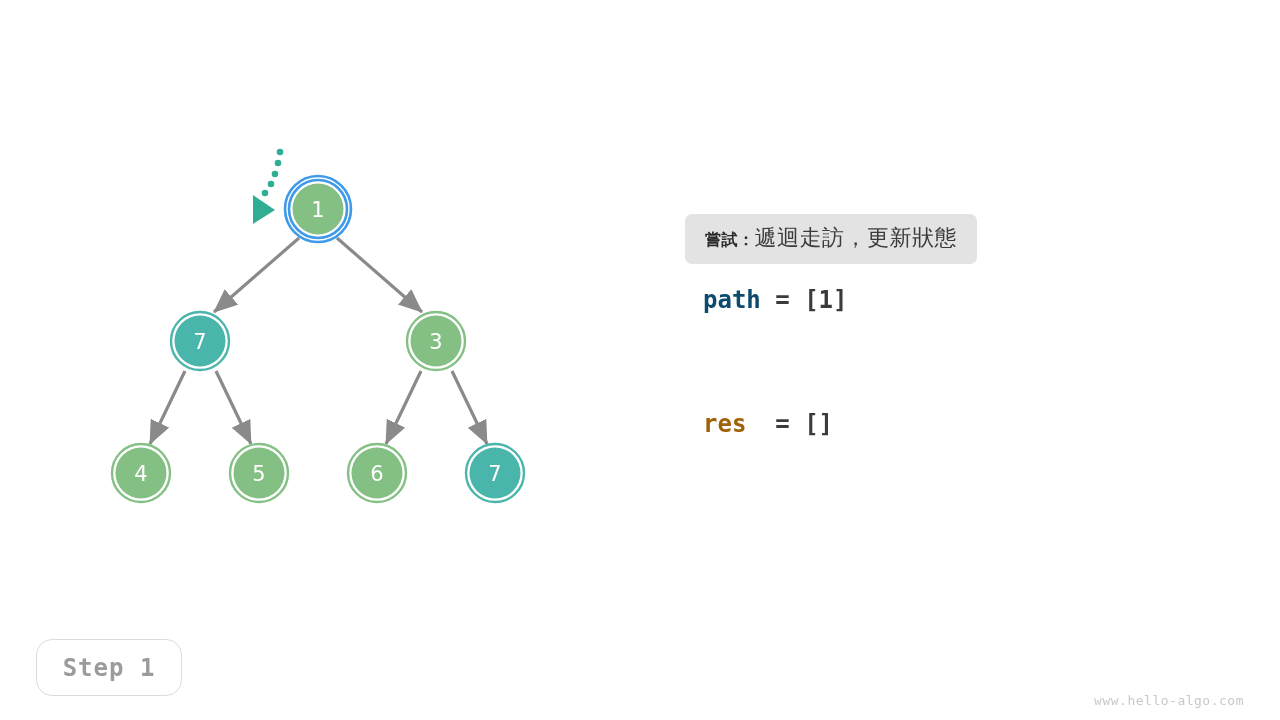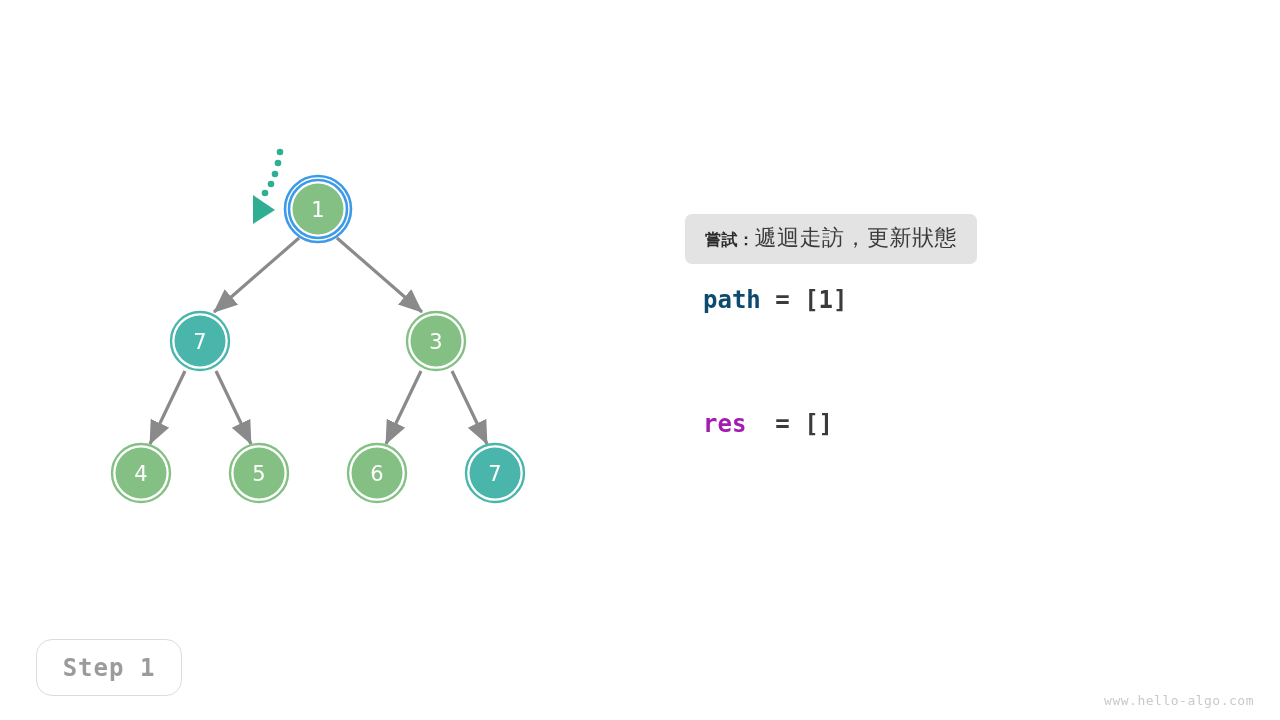--- a/index.html
+++ b/index.html
@@ -72,21 +72,21 @@
     padding-left: 18px;
   }
   .var-row.path-row { margin-top: 22px; }
   .var-row.res-row  { margin-top: 96px; }
 
   .var-name-path {
     color: #0c4a6e;
     font-weight: bold;
   }
   .var-name-res {
-    color: #a21caf;
+    color: #a16207;
     font-weight: bold;
   }
   .var-eq, .var-val {
     color: #3b3b3b;
     font-weight: bold;
   }
 
   
   #step-badge {
     position: absolute;
@@ -105,21 +105,21 @@
     font-family: "DejaVu Sans Mono", monospace;
     font-size: 24px;
     font-weight: bold;
     color: #9b9b9b;
     letter-spacing: 1px;
   }
 
   
   #watermark {
     position: absolute;
-    right: 26px;
+    right: 36px;
     bottom: 12px;
     font-family: "DejaVu Sans Mono", monospace;
     font-size: 13px;
     color: #c9c9c9;
     letter-spacing: 0.5px;
   }
 </style>
 </head>
 <body>
 

